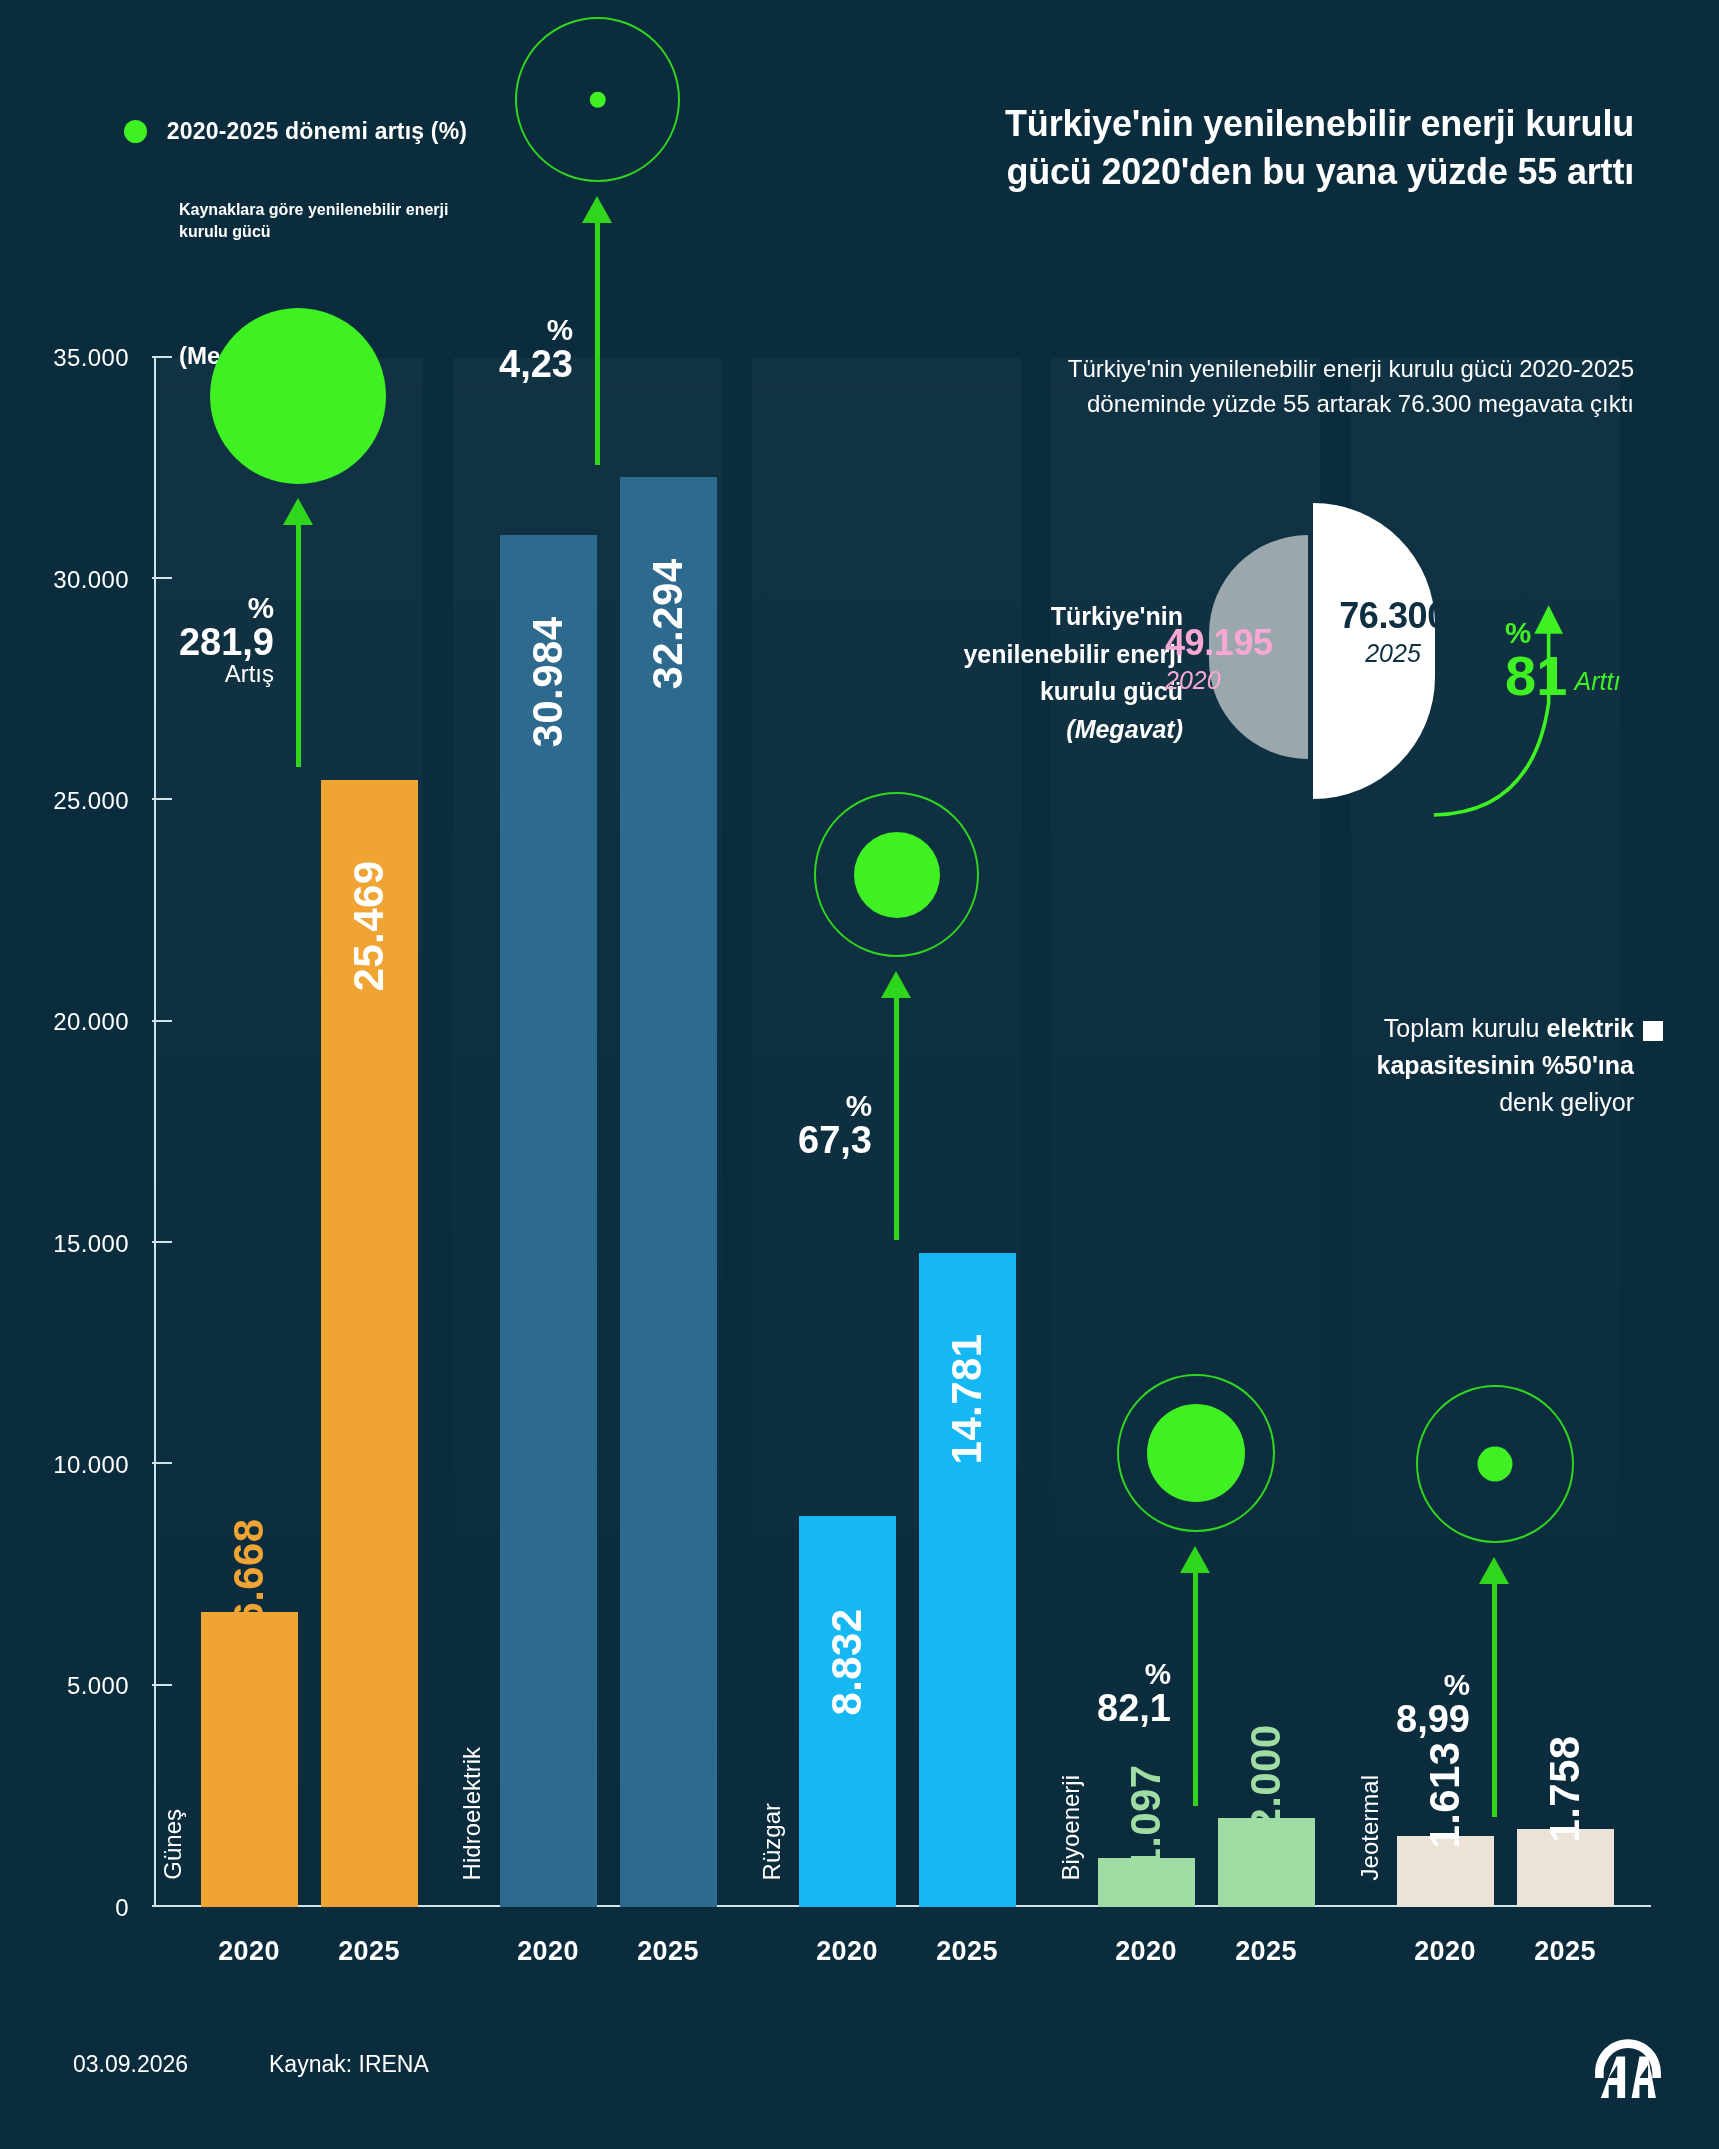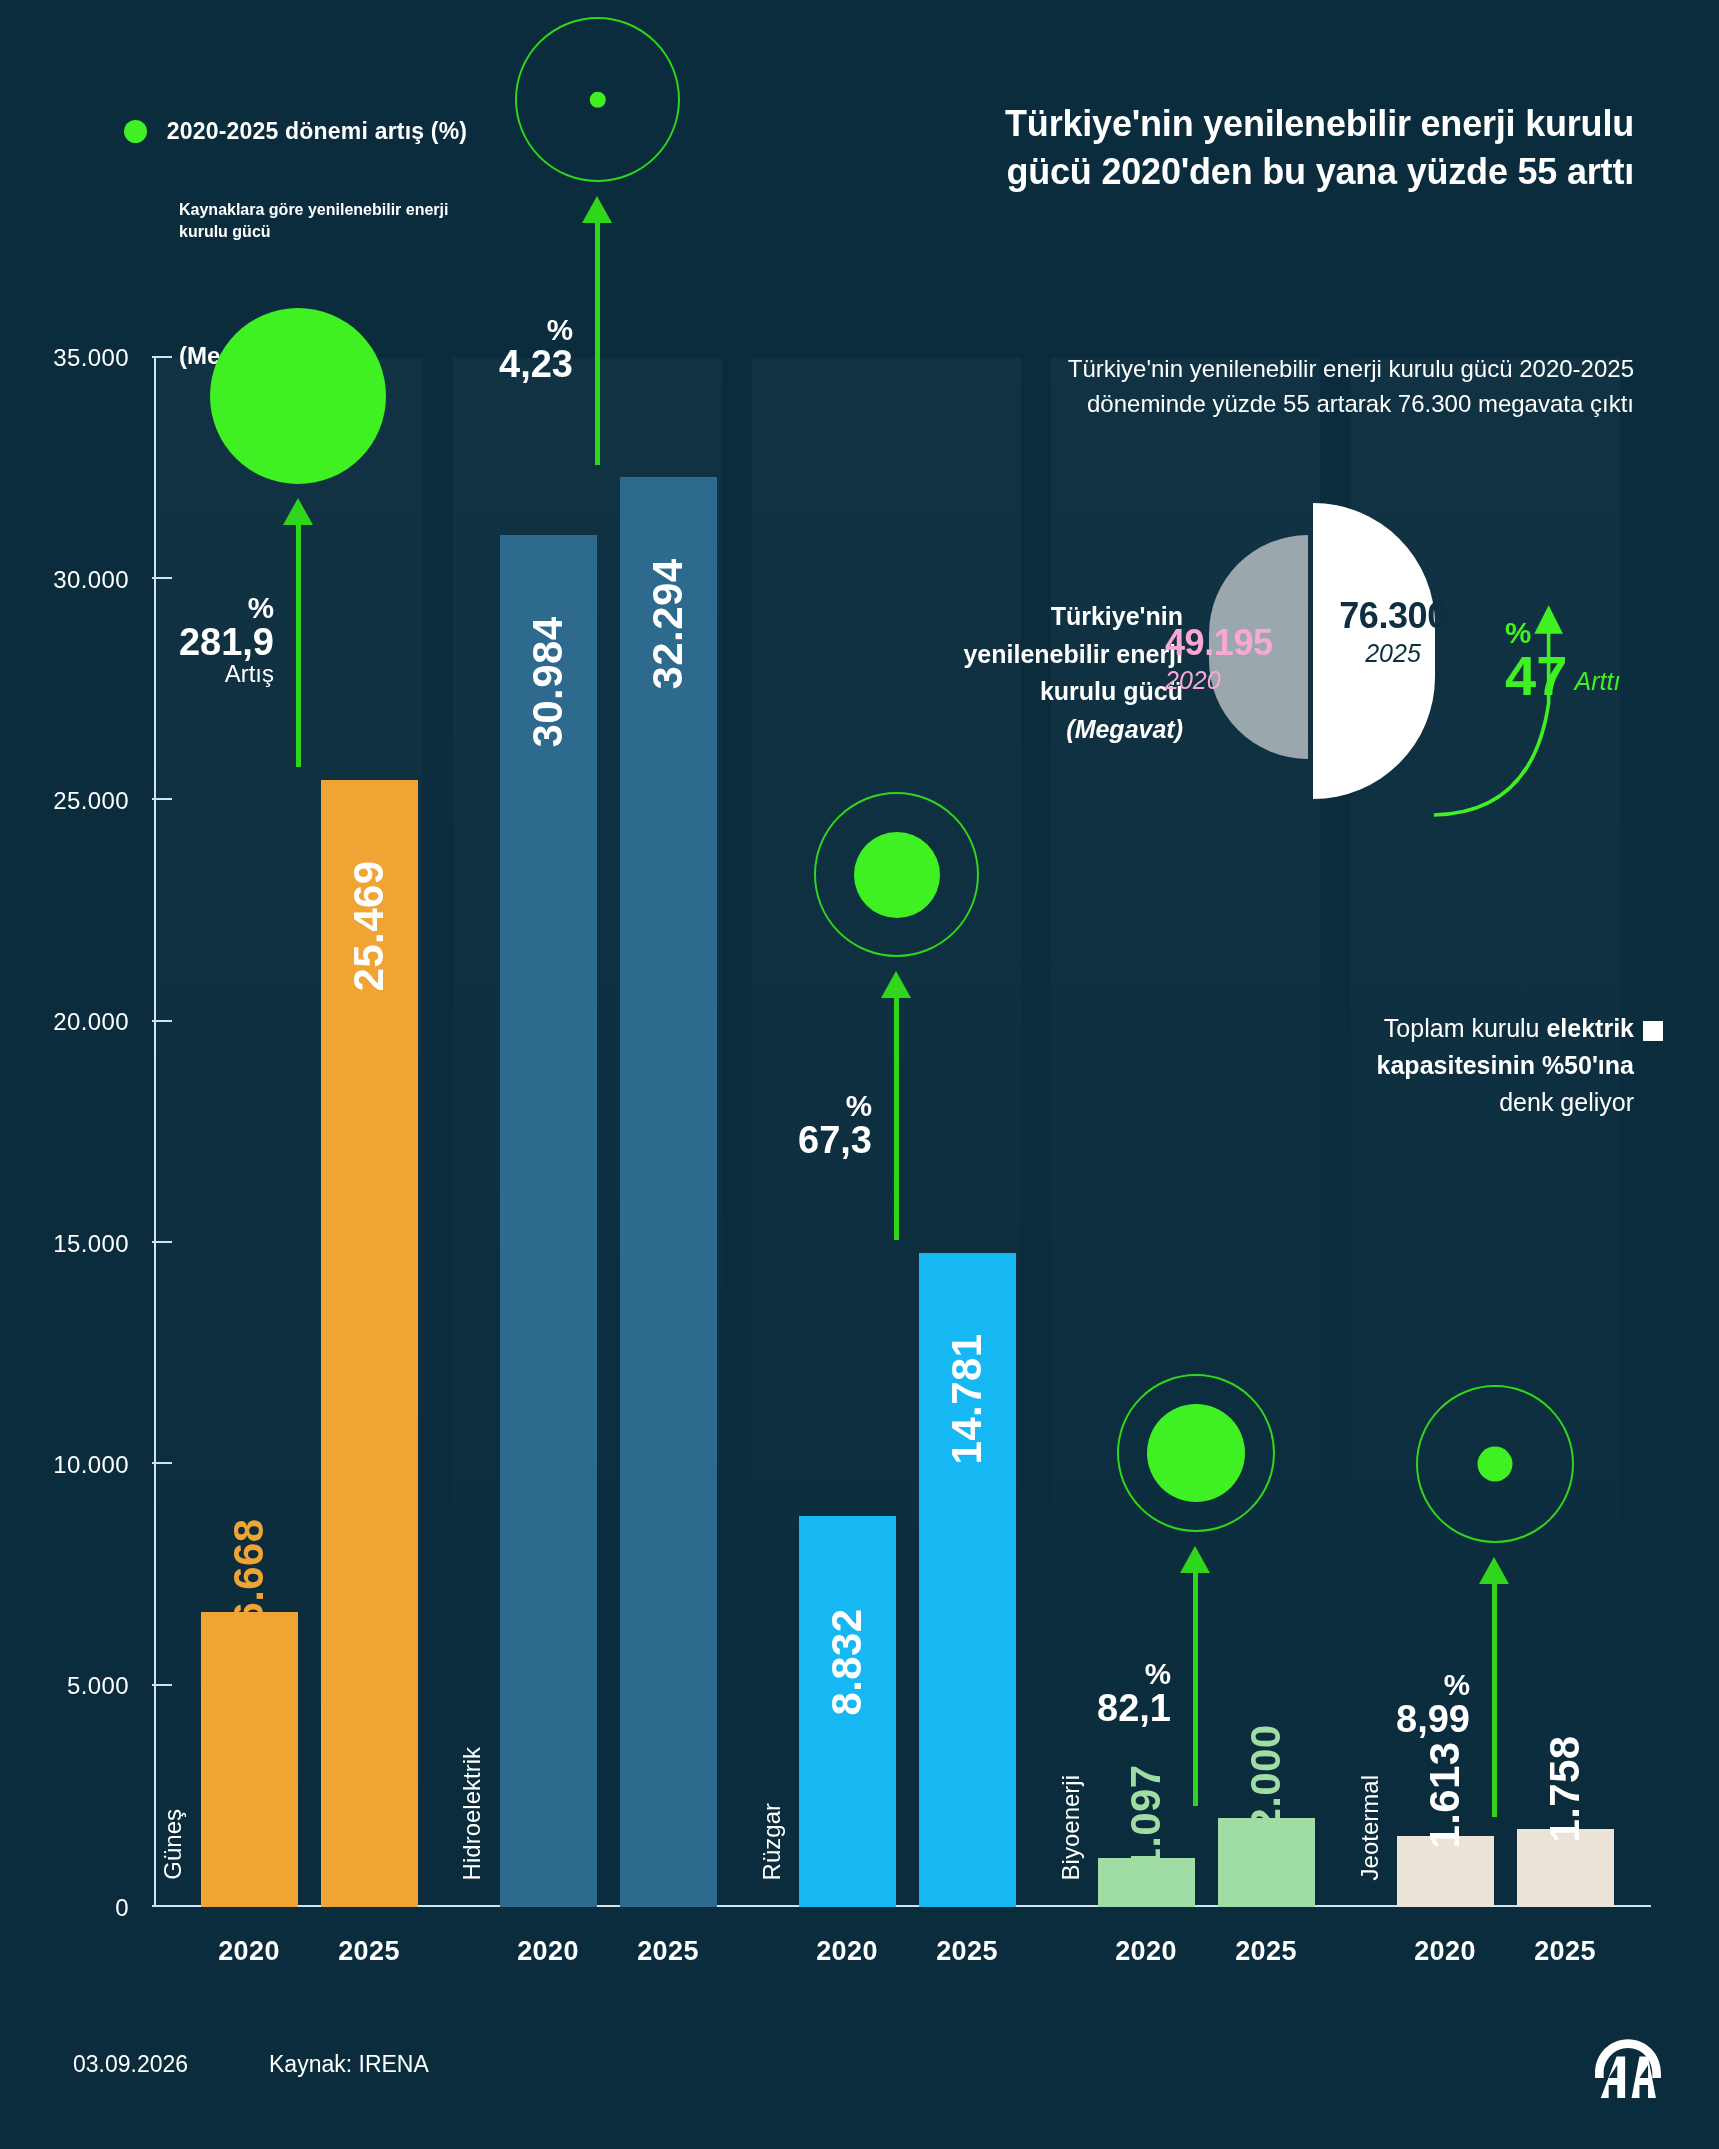--- a/index.html
+++ b/index.html
@@ -241,21 +241,21 @@
     <span class="bignum">76.300</span>
     <span class="yrnum">2025</span>
   </div>
   <svg width="269" height="296" viewBox="0 0 300 330" style="position:absolute;left:502px;top:9px;">
     <path d="M 40 320 Q 150 318 168 195 L 168 110" fill="none" stroke="#3ff023" stroke-width="4"></path>
     <path d="M 152 118 L 168 86 L 184 118 Z" fill="#3ff023"></path>
   </svg>
   <div id="pctBig">
     <span class="sym">%</span>
     <span class="row">
-      <span class="num">47</span>
+      <span class="num">81</span>
       <span class="word">Arttı</span>
     </span>
   </div>
 </div>
 
 <div id="noteSq"></div>
 <div id="note">
   <span>Toplam kurulu </span><b>elektrik</b><br>
   <b>kapasitesinin %50'ına</b><br>
   <span>denk geliyor</span>

